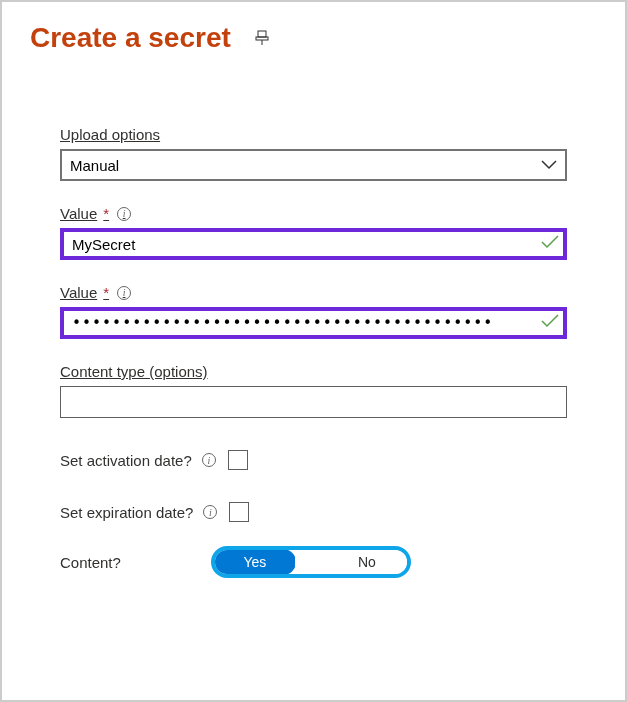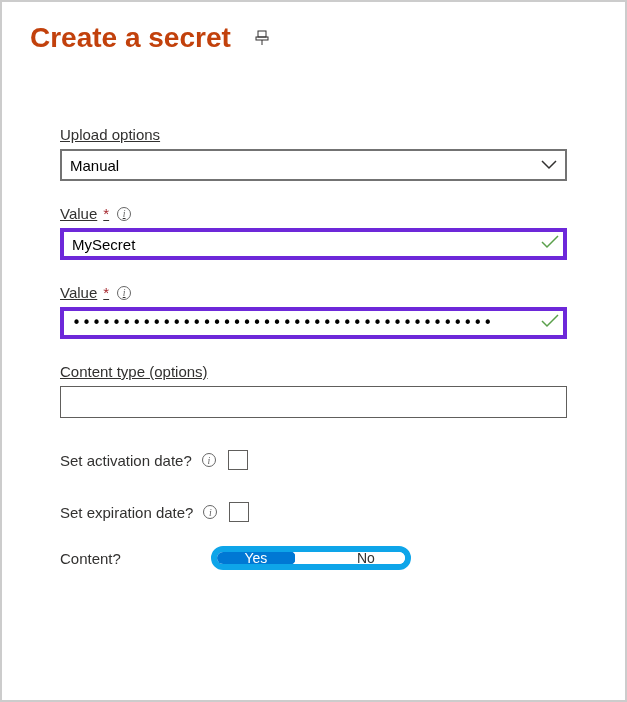--- a/index.html
+++ b/index.html
@@ -135,25 +135,25 @@
     }
     .toggle-row {
       display: flex;
       align-items: center;
       gap: 90px;
       font-size: 15px;
       color: #323130;
     }
     .toggle-pill {
       display: flex;
-      border: 6px solid #0ea5e9;
+      border: 4px solid #0ea5e9;
       border-radius: 18px;
       overflow: hidden;
       width: 200px;
-      height: 24px;
+      height: 32px;
     }
     .toggle-option {
       flex: 1;
       display: flex;
       align-items: center;
       justify-content: center;
       font-size: 14px;
       cursor: pointer;
       background: #fff;
       color: #323130;

